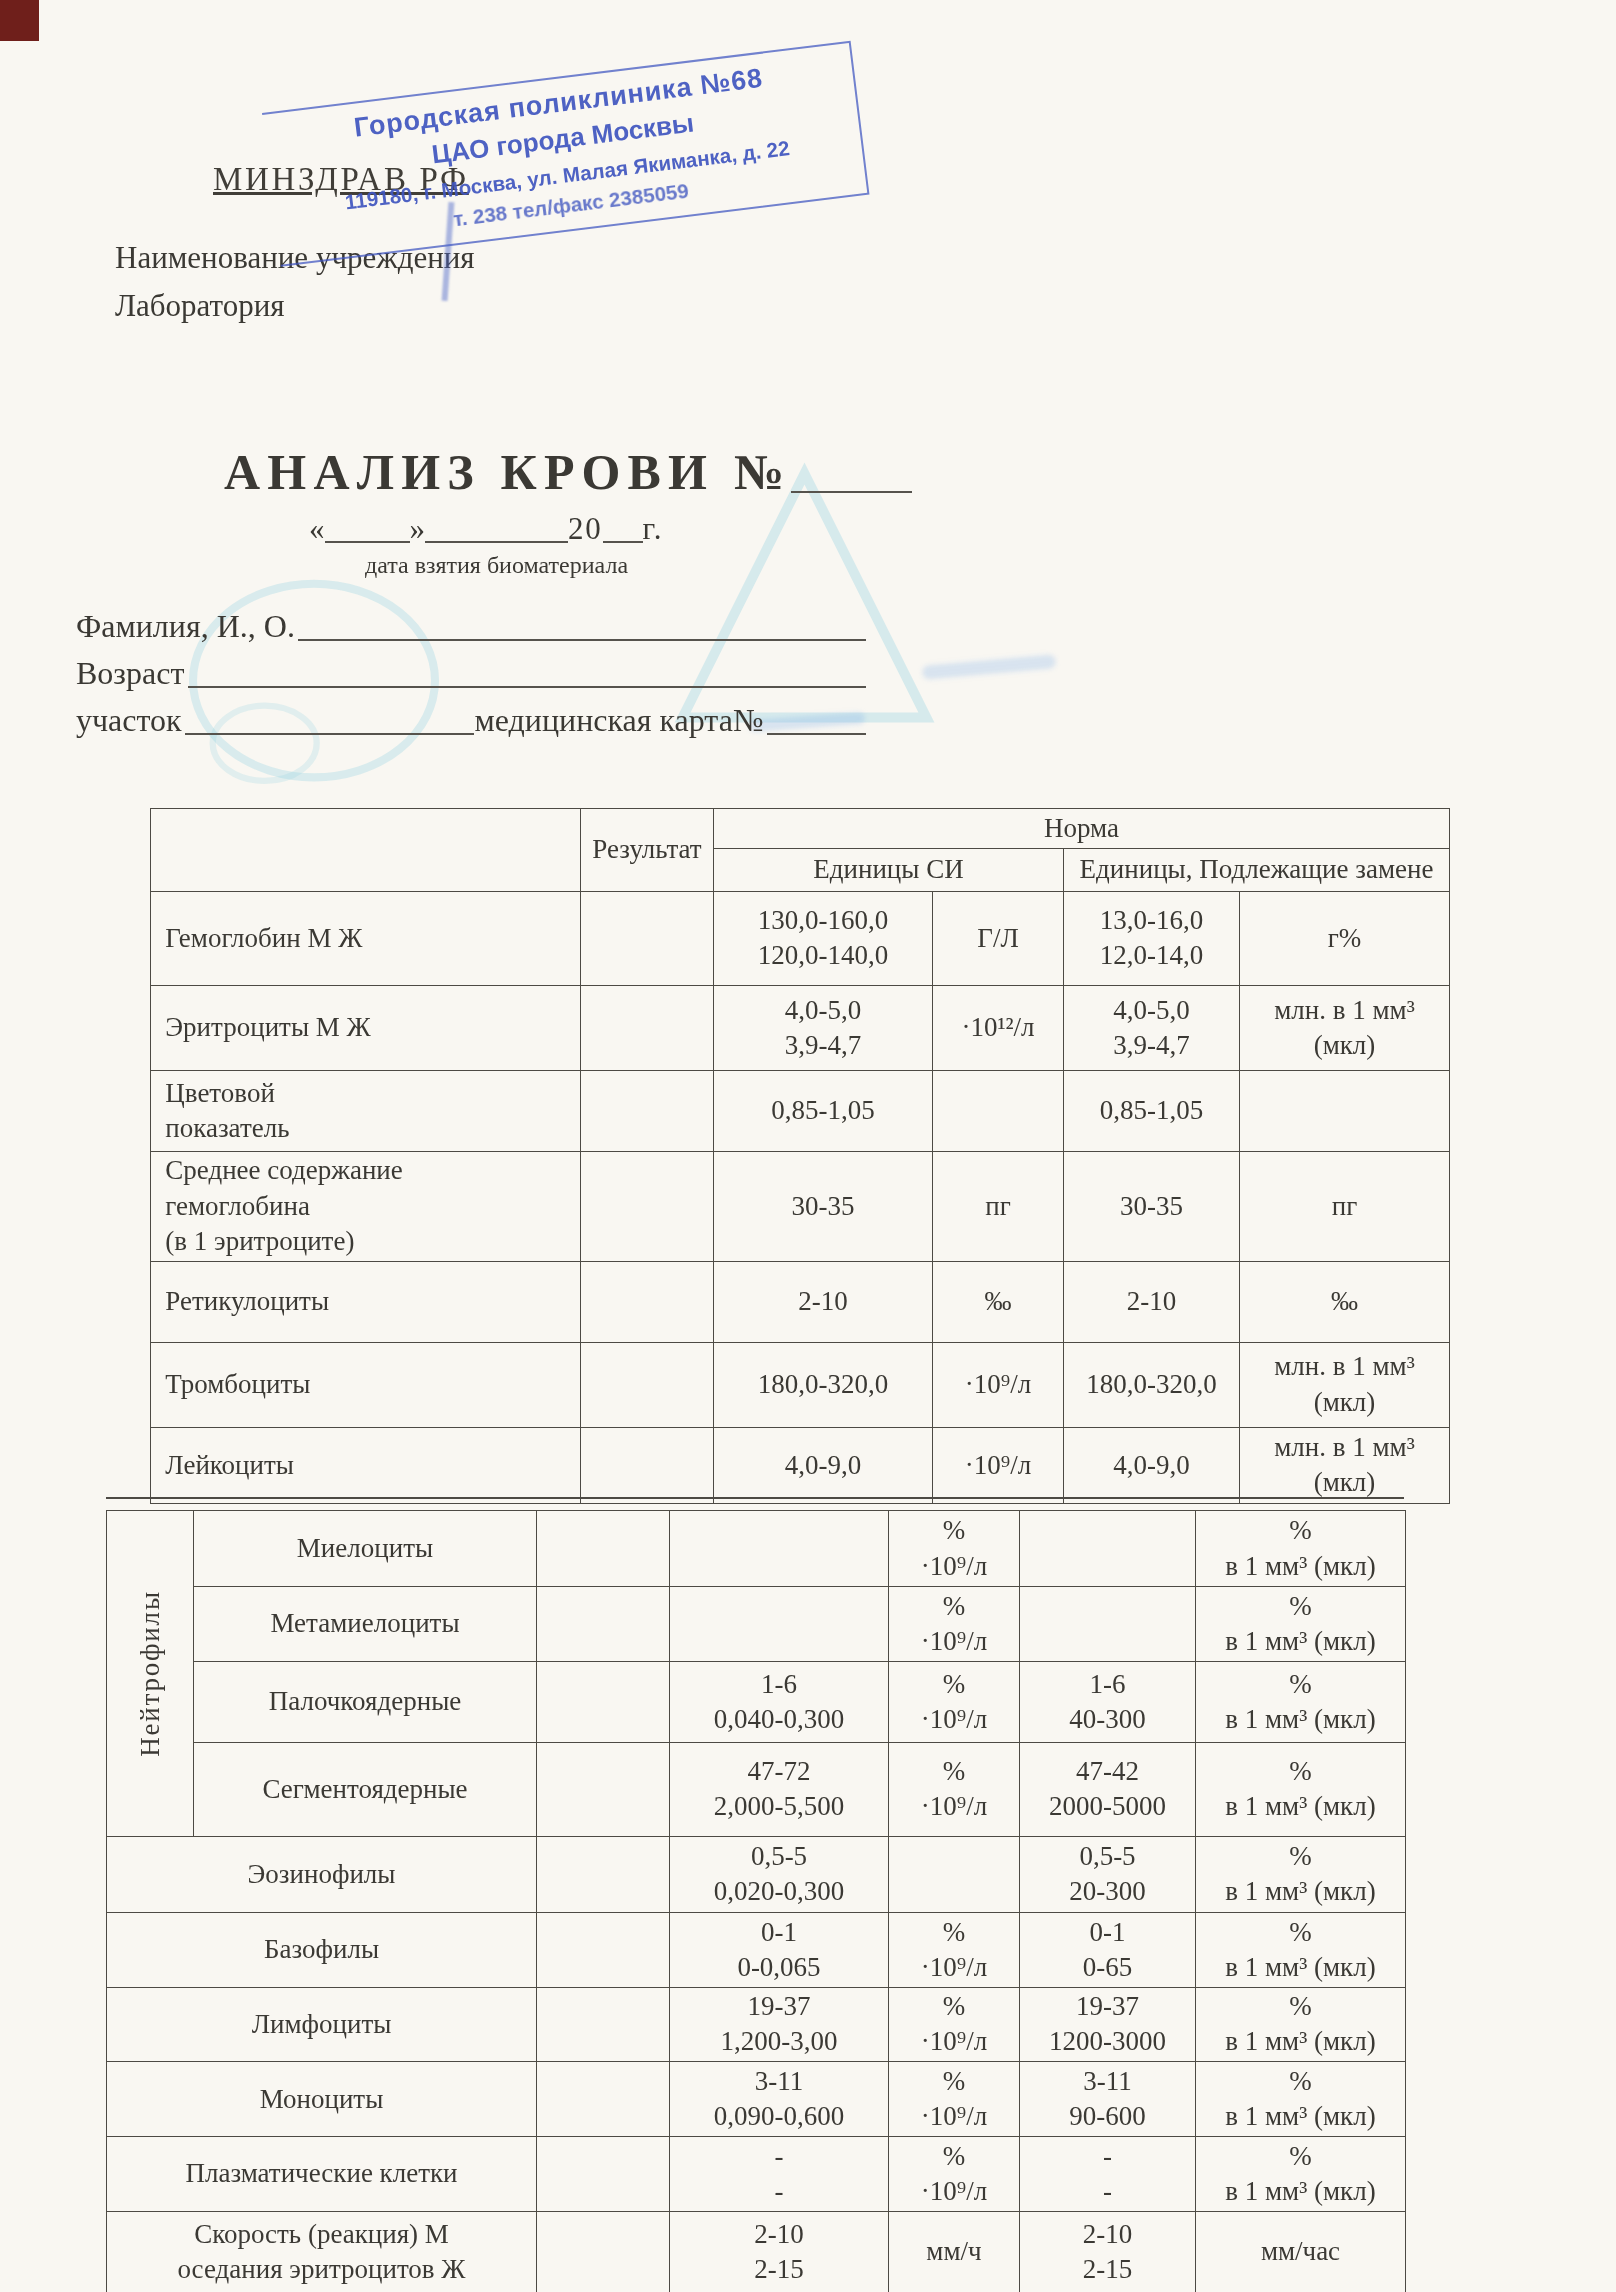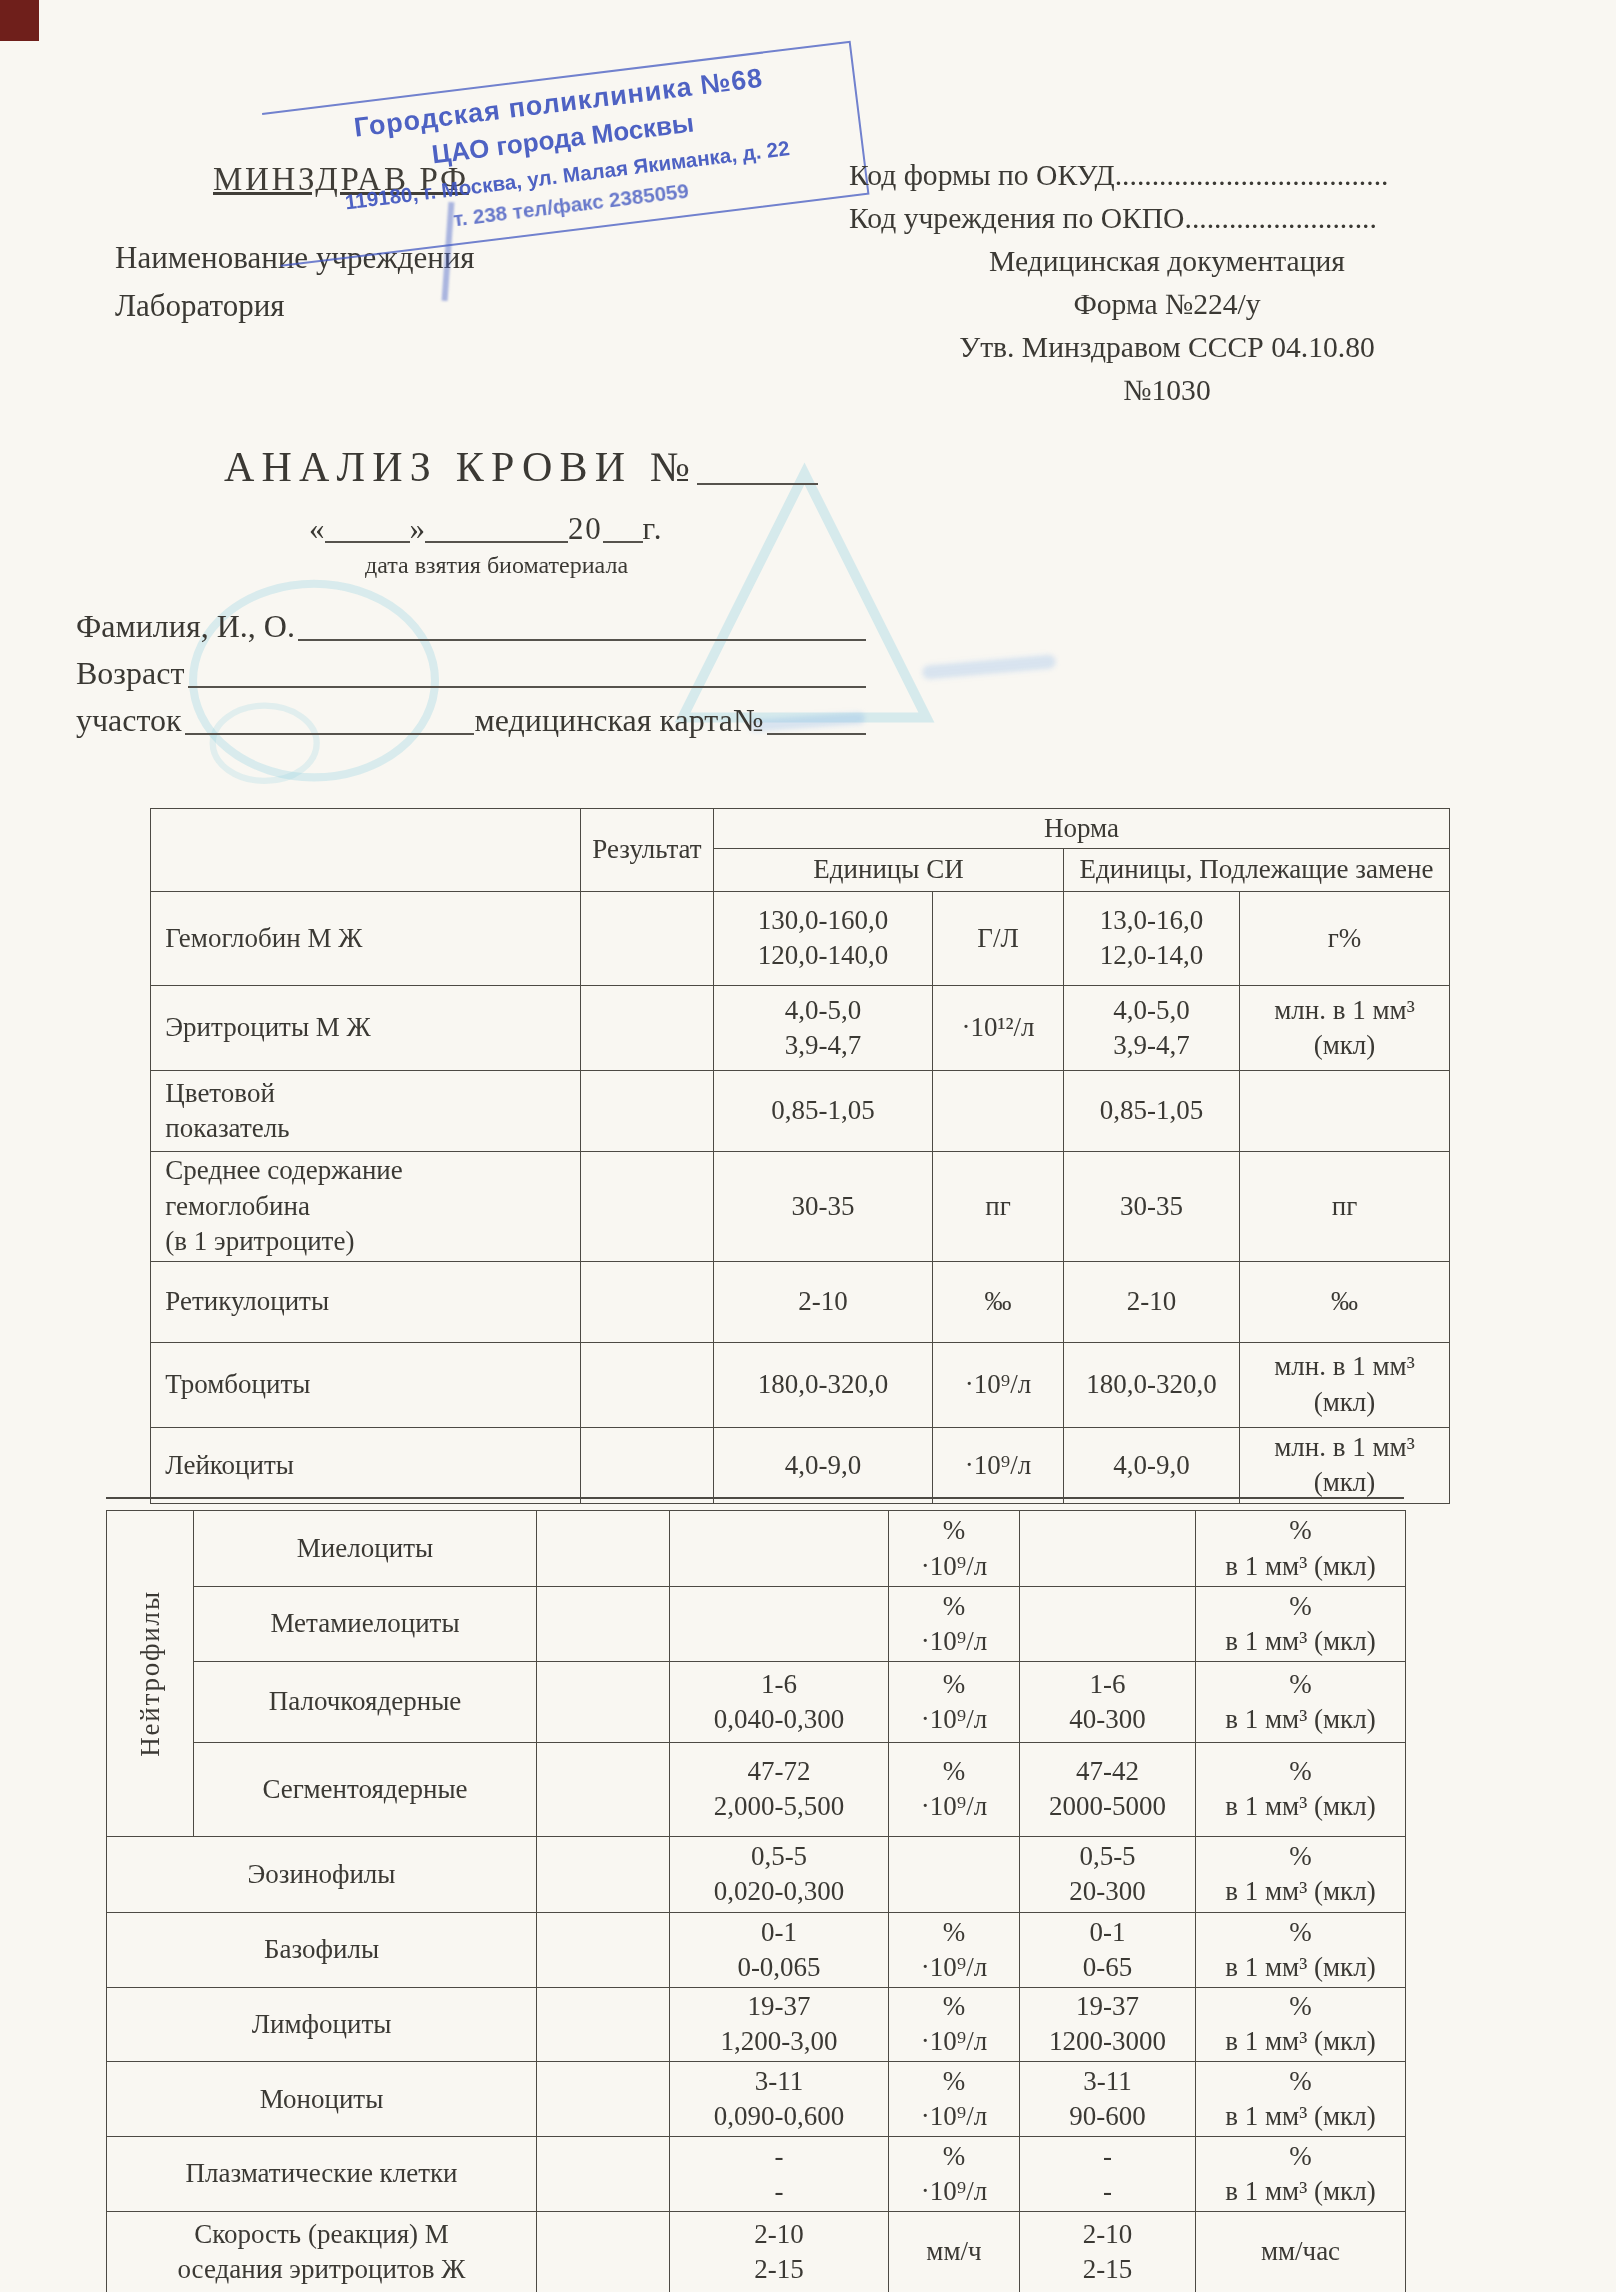--- a/index.html
+++ b/index.html
@@ -19,21 +19,21 @@
   .stamp .s1{font-size:27px;font-weight:bold;letter-spacing:0.9px;}
   .stamp .s2{font-size:26px;font-weight:bold;margin-top:5.4px;}
   .stamp .s3{font-size:20.6px;font-weight:bold;margin-top:9px;}
   .stamp .s4{font-size:20.6px;font-weight:bold;margin-top:5.4px;filter:blur(0.4px);opacity:.85;}
   .streak{position:absolute;left:445px;top:202px;width:6.3px;height:99px;background:rgba(74,100,200,.45);
           filter:blur(0.9px);transform:rotate(4deg);}
   
   .right-head{position:absolute;left:849px;top:154px;width:557px;font-size:29.6px;line-height:43px;}
   .rh-center{text-align:center;padding-left:79px;}
   
-  .title-row{position:absolute;left:224px;top:441px;font-size:42px;font-weight:400;letter-spacing:7.2px;white-space:nowrap;}
+  .title-row{position:absolute;left:224px;top:441px;font-size:50px;font-weight:700;letter-spacing:7.2px;white-space:nowrap;}
   .fill{display:inline-block;border-bottom:2.7px solid #56534d;height:1em;vertical-align:-3.6px;}
   .w45{width:40px}.w95{width:85px}.w110{width:99px}.w135{width:121px}.w160{width:143px}
   .date-row{position:absolute;left:309px;top:510px;font-size:31px;white-space:nowrap;}
   .date-row .b{font-weight:400;letter-spacing:1.8px;}
   .date-caption{position:absolute;left:365px;top:552px;font-size:24px;}
   
   .fields{position:absolute;left:76px;top:598px;width:790px;font-size:32px;}
   .fline{display:flex;align-items:flex-end;height:47px;white-space:nowrap;}
   .fline .lab{padding-right:3.6px;}
   .fline .grow{flex:1 1 auto;margin-bottom:4.5px;height:0;}
@@ -81,28 +81,20 @@
   <div class="lab-label">Лаборатория</div>
 
   <div class="stamp">
     <div class="s1">Городская поликлиника №68</div>
     <div class="s2">ЦАО города Москвы</div>
     <div class="s3">119180, г. Москва, ул. Малая Якиманка, д. 22</div>
     <div class="s4">т. 238 тел/факс 2385059</div>
   </div>
   <div class="streak"></div>
 
-  <div class="right-head">
-    <div>Код формы по ОКУД.....................................</div>
-    <div>Код учреждения по ОКПО..........................</div>
-    <div class="rh-center">Медицинская документация</div>
-    <div class="rh-center">Форма №224/у</div>
-    <div class="rh-center">Утв. Минздравом СССР 04.10.80</div>
-    <div class="rh-center">№1030</div>
-  </div>
 
   <div class="title-row"><span>АНАЛИЗ КРОВИ №</span><span class="fill w135"></span></div>
 
   <div class="date-row"><span>«</span><span class="fill w95"></span><span>»</span><span class="fill w160"></span><span class="b">20</span><span class="fill w45"></span><span class="b">г.</span></div>
   <div class="date-caption">дата взятия биоматериала</div>
 
   <div class="fields">
     <div class="fline">
         <span class="lab">Фамилия, И., О.</span>
         <span class="fill grow"></span>

